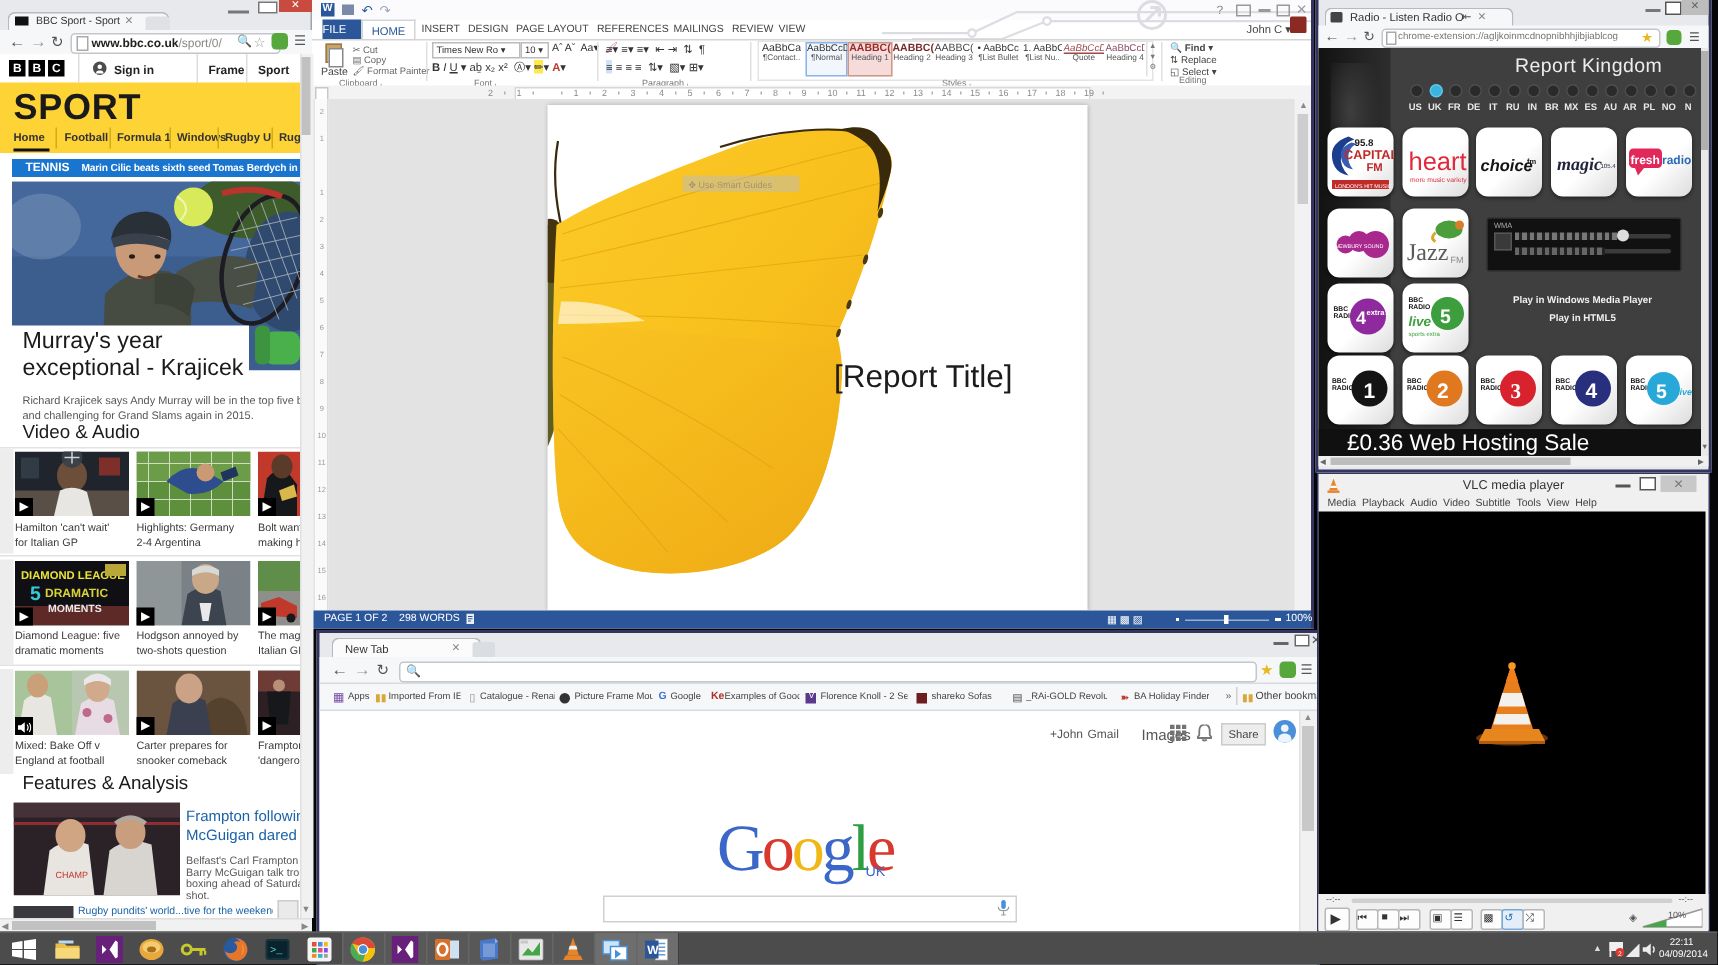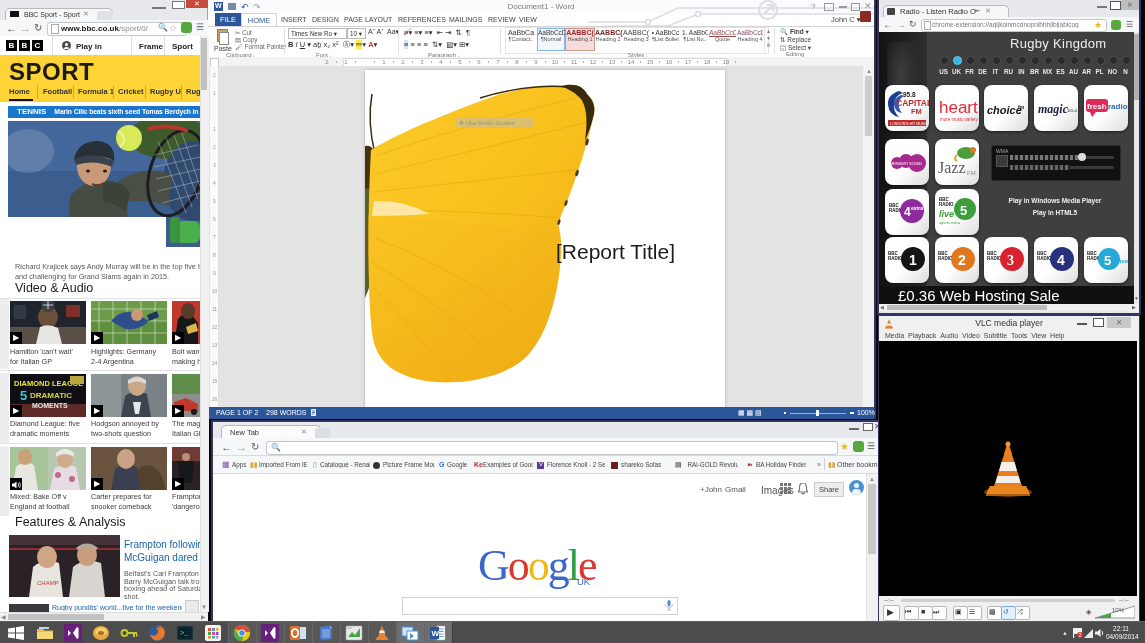--- a/index.html
+++ b/index.html
@@ -32,27 +32,26 @@
       <circle cx="110" cy="14" r="2.5" fill="#fff"></circle>
       <circle cx="180" cy="10" r="9" stroke-width="2"></circle>
       <path d="M176 14 L185 5 M185 5 L179 5 M185 5 L185 11" stroke-width="2"></path>
     </g>
   </svg>
   <div class="abs" style="left:6px;top:2px;width:9px;height:9px;background:#2b579a"></div>
   <div class="abs" style="left:7px;top:2px;color:#fff;font-size:7px;font-weight:bold">W</div>
   <div class="abs" style="left:20px;top:3px;width:8px;height:7px;background:#7a8aa8"></div>
   <div class="abs" style="left:33px;top:2px;font-size:9px;color:#2b579a">↶</div>
   <div class="abs" style="left:45px;top:2px;font-size:9px;color:#9aa5b8">↷</div>
-  <div class="abs" style="left:0;top:2px;width:666px;text-align:center;font-size:8px;color:#7a7a7a">Document1 - Word</div>
   <div class="abs" style="left:603px;top:2px;font-size:8px;color:#888">?</div>
   <div class="abs" style="left:616px;top:3px;width:8px;height:6px;border:1px solid #999"></div>
   <div class="abs" style="left:631px;top:6px;width:8px;height:2px;background:#999"></div>
   <div class="abs" style="left:643px;top:3px;width:7px;height:6px;border:1px solid #999"></div>
   <div class="abs" style="left:656px;top:1px;font-size:9px;color:#999">✕</div>
-  <div class="abs" style="left:7px;top:13px;width:26px;height:13px;background:#2b579a;color:#fff;font-size:7.5px;text-align:center;line-height:13px">FILE</div>
+  <div class="abs" style="left:7px;top:13px;width:26px;height:13px;background:#2b579a;color:#fff;font-size:7.5px;text-align:left;line-height:13px">FILE</div>
   <div class="abs" style="left:33px;top:13px;width:34px;height:13px;background:#fff;border:1px solid #d4d4d4;border-bottom:none;color:#2b579a;font-size:7.5px;text-align:center;line-height:13px">HOME</div>
   <div class="abs" style="left:73px;top:16px;font-size:7px;color:#444">INSERT</div>
   <div class="abs" style="left:104px;top:16px;font-size:7px;color:#444">DESIGN</div>
   <div class="abs" style="left:136px;top:16px;font-size:7px;color:#444">PAGE LAYOUT</div>
   <div class="abs" style="left:190px;top:16px;font-size:7px;color:#444">REFERENCES</div>
   <div class="abs" style="left:241px;top:16px;font-size:7px;color:#444">MAILINGS</div>
   <div class="abs" style="left:280px;top:16px;font-size:7px;color:#444">REVIEW</div>
   <div class="abs" style="left:311px;top:16px;font-size:7px;color:#444">VIEW</div>
   <div class="abs" style="left:623px;top:15px;font-size:7.5px;color:#444">John C ▾</div>
   <div class="abs" style="left:652px;top:11px;width:11px;height:11px;background:#8a2a22;border-radius:1px"></div>
@@ -339,35 +338,35 @@
   <div class="abs" style="left:181px;top:22px;width:11px;height:11px;background:#57a83c;border-radius:3px"></div>
   <div class="abs" style="left:196px;top:22px;font-size:9px;color:#555">☰</div>
   <div class="abs" style="left:0;top:36px;width:200px;height:576px;background:#fff;overflow:hidden">
     <div class="abs" style="left:6px;top:4px;width:11px;height:11px;background:#000;color:#fff;font-size:8px;font-weight:bold;text-align:center;line-height:11px">B</div>
     <div class="abs" style="left:19px;top:4px;width:11px;height:11px;background:#000;color:#fff;font-size:8px;font-weight:bold;text-align:center;line-height:11px">B</div>
     <div class="abs" style="left:32px;top:4px;width:11px;height:11px;background:#000;color:#fff;font-size:8px;font-weight:bold;text-align:center;line-height:11px">C</div>
     <div class="abs" style="left:52px;top:0;width:1px;height:19px;background:#ddd"></div>
     <div class="abs" style="left:62px;top:5px;width:9px;height:9px;background:#4c4c4c;border-radius:50%"></div>
       <div class="abs" style="left:65px;top:7px;width:3px;height:3px;background:#fff;border-radius:50%"></div>
       <div class="abs" style="left:64px;top:10.5px;width:5px;height:2.5px;background:#fff;border-radius:2px 2px 0 0"></div>
-    <div class="abs" style="left:76px;top:6px;font-size:8px;font-weight:bold;color:#222">Play in</div>
+    <div class="abs" style="left:76px;top:6px;font-size:8px;font-weight:bold;color:#222">Sign in</div>
     <div class="abs" style="left:131px;top:0;width:1px;height:19px;background:#ddd"></div>
     <div class="abs" style="left:139px;top:6px;font-size:8px;font-weight:bold;color:#222">Frame</div>
     <div class="abs" style="left:164px;top:0;width:1px;height:19px;background:#ddd"></div>
     <div class="abs" style="left:172px;top:6px;font-size:8px;font-weight:bold;color:#222">Sport</div>
     <div class="abs" style="left:0;top:19px;width:200px;height:47px;background:#fdd335">
       <div class="abs" style="left:9px;top:3px;font-size:24px;font-weight:bold;color:#1a1a1a;letter-spacing:0.5px">SPORT</div>
       <div class="abs" style="left:9px;top:32px;font-size:7.5px;font-weight:bold;color:#333">Home</div>
       <div class="abs" style="left:9px;top:44px;width:24px;height:2px;background:#111"></div>
       <div class="abs" style="left:37px;top:30px;width:1px;height:14px;background:#d4ac17"></div>
       <div class="abs" style="left:43px;top:32px;font-size:7.5px;font-weight:bold;color:#333">Football</div>
       <div class="abs" style="left:73px;top:30px;width:1px;height:14px;background:#d4ac17"></div>
       <div class="abs" style="left:78px;top:32px;font-size:7.5px;font-weight:bold;color:#333">Formula 1</div>
       <div class="abs" style="left:113px;top:30px;width:1px;height:14px;background:#d4ac17"></div>
-      <div class="abs" style="left:118px;top:32px;font-size:7.5px;font-weight:bold;color:#333">Cricket</div>
+      <div class="abs" style="left:118px;top:32px;font-size:7.5px;font-weight:bold;color:#333">Windows</div>
       <div class="abs" style="left:145px;top:30px;width:1px;height:14px;background:#d4ac17"></div>
       <div class="abs" style="left:150px;top:32px;font-size:7.5px;font-weight:bold;color:#333">Rugby U</div>
       <div class="abs" style="left:181px;top:30px;width:1px;height:14px;background:#d4ac17"></div>
       <div class="abs" style="left:186px;top:32px;font-size:7.5px;font-weight:bold;color:#333">Rug</div>
     </div>
     <div class="abs" style="left:8px;top:70px;width:192px;height:12px;background:#1a75cf;color:#fff;font-size:8px;font-weight:bold;line-height:12px;white-space:nowrap;overflow:hidden"><span style="margin-left:9px">TENNIS</span><span style="margin-left:8px;font-size:6.8px;letter-spacing:-0.12px">Marin Cilic beats sixth seed Tomas Berdych in st</span></div>
     <svg class="abs" style="left:8px;top:85px" width="192" height="126" viewBox="0 0 192 126">
       <rect width="192" height="126" fill="#3c5e8e"></rect>
       <rect x="0" y="0" width="192" height="50" fill="#44689c"></rect>
       <ellipse cx="20" cy="30" rx="26" ry="22" fill="#7b93b8" opacity="0.5"></ellipse>
@@ -396,20 +395,21 @@
           <line x1="150" y1="70" x2="192" y2="60"></line>
           <line x1="154" y1="82" x2="192" y2="72"></line>
       </g>
       <path d="M140 8 Q160 2 180 10" stroke="#b8342c" stroke-width="4" fill="none"></path>
       <circle cx="121" cy="17" r="13" fill="#d8e95a"></circle>
       <path d="M110 10 Q121 17 112 26" stroke="#eef6b0" stroke-width="1.5" fill="none"></path>
       <rect x="168" y="100" width="24" height="22" rx="6" fill="#49b04c"></rect>
       <rect x="162" y="96" width="10" height="26" rx="4" fill="#3c9440"></rect>
     </svg>
     <div class="abs" style="left:8px;top:181px;width:158px;height:31px;background:#fff"></div>
+    <div class="abs" style="left:15px;top:183px;width:170px;font-size:15.5px;color:#1a1a1a;line-height:1.15">Murray's year<br>exceptional - Krajicek</div>
     <div class="abs" style="left:15px;top:226px;width:190px;font-size:7.3px;color:#585858;line-height:1.35;white-space:nowrap;overflow:hidden">Richard Krajicek says Andy Murray will be in the top five by the e<br>and challenging for Grand Slams again in 2015.</div>
     <div class="abs" style="left:15px;top:245px;font-size:12.5px;color:#1a1a1a">Video &amp; Audio</div>
     <div class="abs" style="left:0;top:262px;width:200px;height:1px;background:#e2e2e2"></div>
     <div class="abs" style="left:0px;top:263px;width:9px;height:70px;background:#ededed"></div>
     <svg class="abs" style="left:10px;top:265px" width="76" height="43" viewBox="0 0 76 43">
         <rect width="76" height="43" fill="#20242c"></rect>
         <rect x="0" y="26" width="76" height="17" fill="#5a4f46"></rect>
         <ellipse cx="38" cy="16" rx="10" ry="11" fill="#6b4f3a"></ellipse>
         <path d="M26 43 L30 26 Q38 22 48 27 L52 43 Z" fill="#e8e6e2"></path>
         <circle cx="38" cy="4" r="7" fill="#3a4048" opacity="0.9"></circle>
@@ -562,21 +562,21 @@
   <div class="omni" style="left:42px;top:19px;width:184px;height:11px"></div>
   <div class="abs" style="left:45px;top:21px;width:5px;height:7px;border:1px solid #aaa"></div>
   <div class="abs" style="left:53px;top:21px;font-size:6.5px;color:#777;width:158px;overflow:hidden;white-space:nowrap">chrome-extension://agljkoinmcdnopnibhhjibjiablcog</div>
   <div class="abs" style="left:215px;top:20px;font-size:9px;color:#e8b91e">★</div>
   <div class="abs" style="left:232px;top:20px;width:10px;height:10px;background:#57a83c;border-radius:3px"></div>
   <div class="abs" style="left:247px;top:20px;font-size:8px;color:#555">☰</div>
 
   <div class="abs" style="left:0;top:32px;width:255px;height:272px;background:#3f3f3f;overflow:hidden">
     <div class="abs" style="left:0;top:0;width:48px;height:272px;background:linear-gradient(90deg,#121212,#2e2e2e)"></div>
       <div class="abs" style="left:8px;top:10px;width:34px;height:80px;background:radial-gradient(ellipse at 40% 40%, #3e3e3e, #16161600 70%)"></div>
-    <div class="abs" style="left:131px;top:4px;font-size:13px;color:#ededed;font-weight:300;letter-spacing:0.3px">Rugby Kingdom</div>
+    <div class="abs" style="left:131px;top:4px;font-size:13px;color:#ededed;font-weight:300;letter-spacing:0.3px">Report Kingdom</div>
     <div class="abs" style="left:61px;top:24px;width:7px;height:7px;border-radius:50%;background:#2a2a2a;border:1px solid #4e4e4e"></div>
       <div class="abs" style="left:74px;top:24px;width:7px;height:7px;border-radius:50%;background:#3cb4e0;border:1px solid #5fc8ec"></div>
       <div class="abs" style="left:87px;top:24px;width:7px;height:7px;border-radius:50%;background:#2a2a2a;border:1px solid #4e4e4e"></div>
       <div class="abs" style="left:100px;top:24px;width:7px;height:7px;border-radius:50%;background:#2a2a2a;border:1px solid #4e4e4e"></div>
       <div class="abs" style="left:113px;top:24px;width:7px;height:7px;border-radius:50%;background:#2a2a2a;border:1px solid #4e4e4e"></div>
       <div class="abs" style="left:126px;top:24px;width:7px;height:7px;border-radius:50%;background:#2a2a2a;border:1px solid #4e4e4e"></div>
       <div class="abs" style="left:139px;top:24px;width:7px;height:7px;border-radius:50%;background:#2a2a2a;border:1px solid #4e4e4e"></div>
       <div class="abs" style="left:152px;top:24px;width:7px;height:7px;border-radius:50%;background:#2a2a2a;border:1px solid #4e4e4e"></div>
       <div class="abs" style="left:165px;top:24px;width:7px;height:7px;border-radius:50%;background:#2a2a2a;border:1px solid #4e4e4e"></div>
       <div class="abs" style="left:178px;top:24px;width:7px;height:7px;border-radius:50%;background:#2a2a2a;border:1px solid #4e4e4e"></div>

